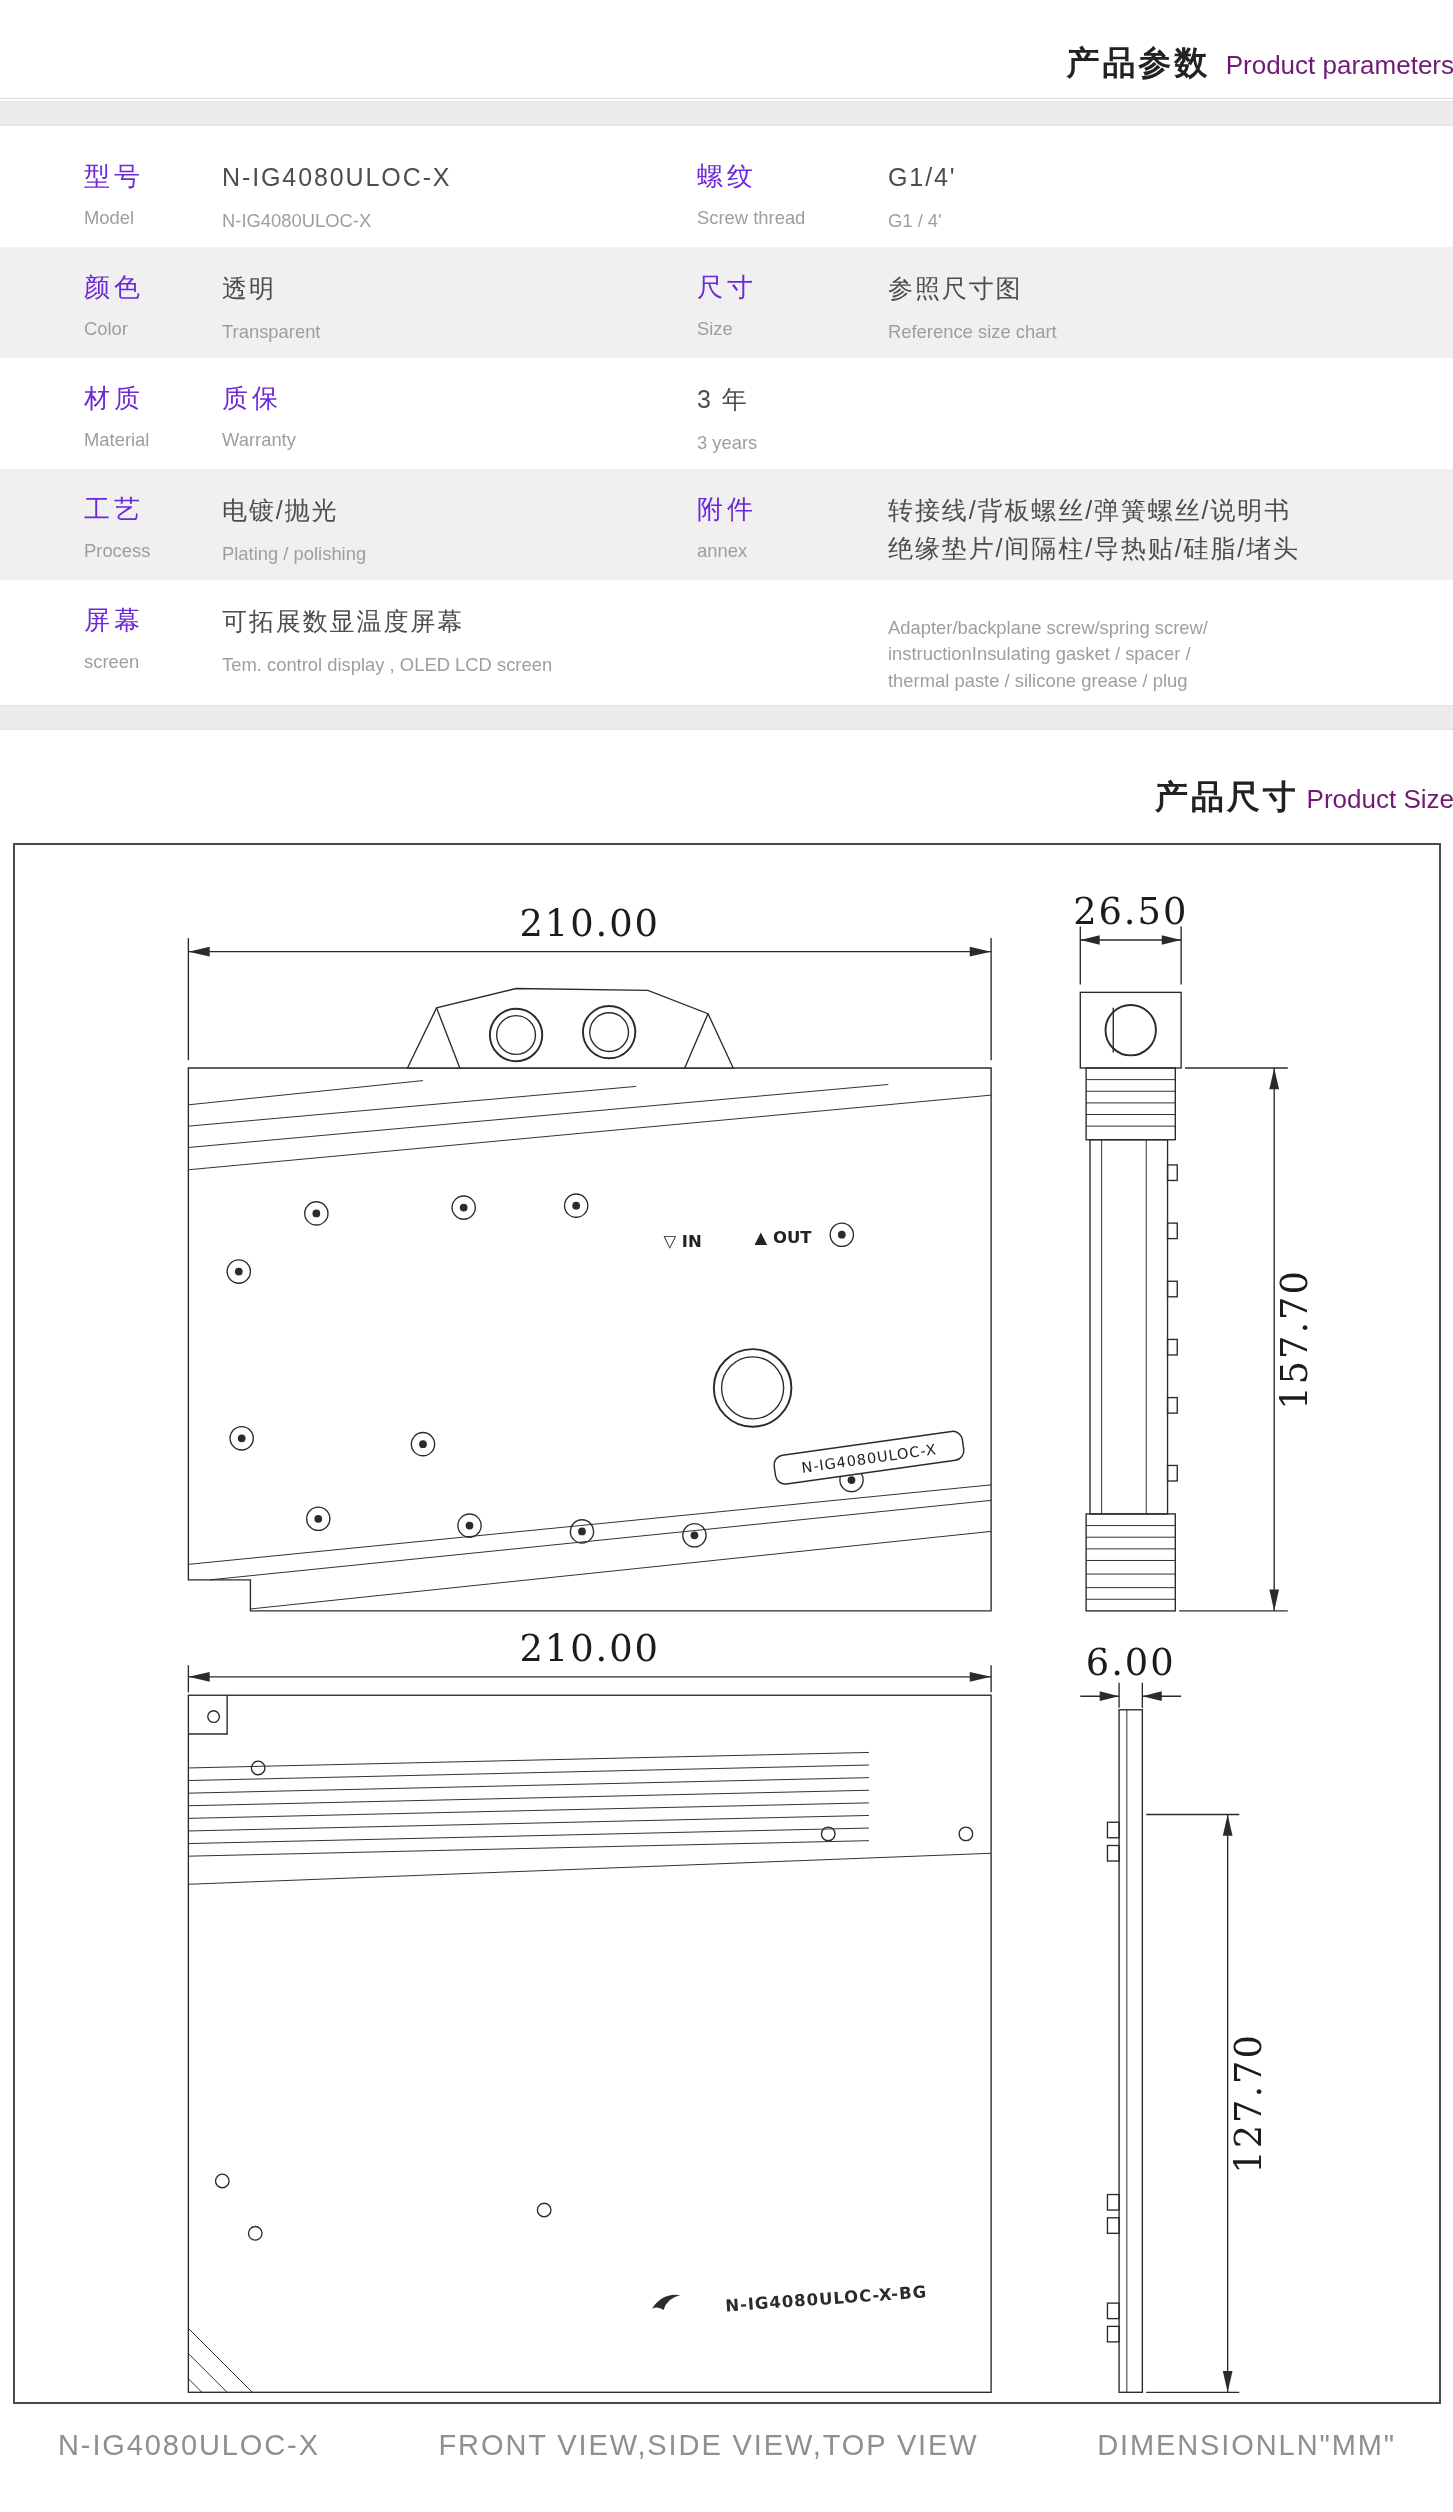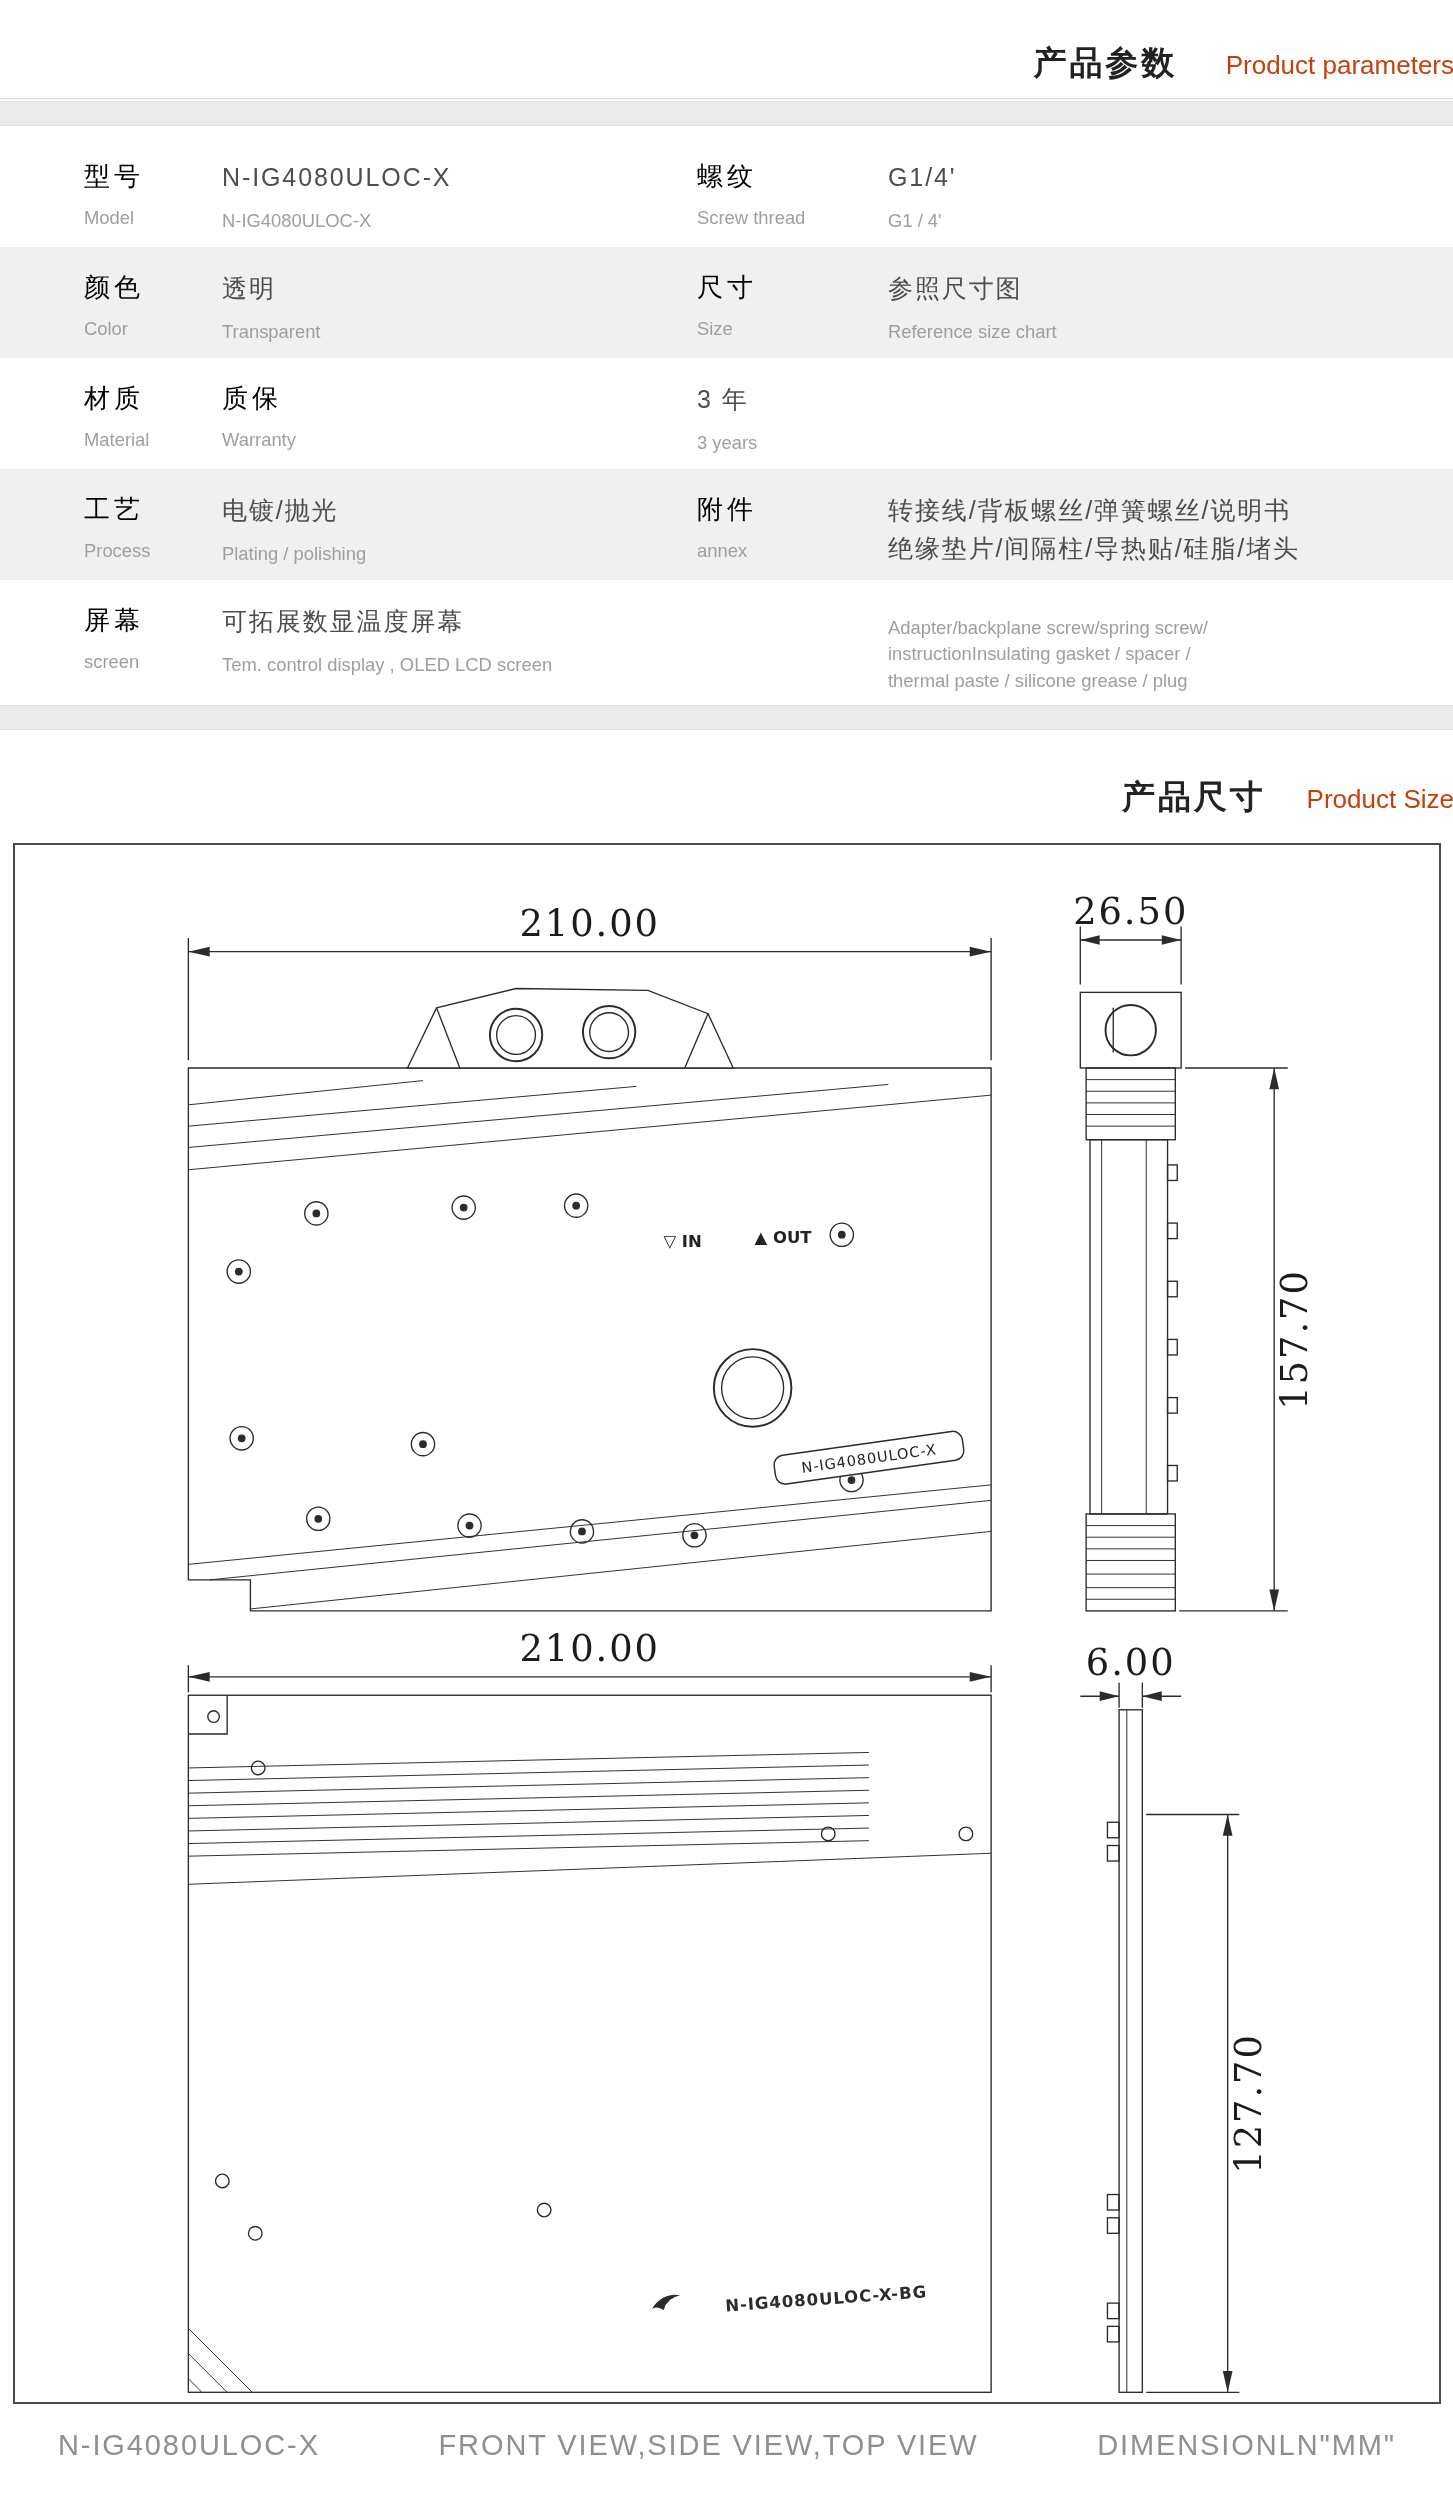--- a/index.html
+++ b/index.html
@@ -2,31 +2,31 @@
 <html><head>
 <meta charset="utf-8">
 <style>
   html,body{margin:0;padding:0;background:#fff;}
   body{font-family:"Liberation Sans",sans-serif;}
   .page{position:relative;width:1454px;height:2512px;background:#fff;overflow:hidden;}
 
   
   .sec-title{display:flex;align-items:baseline;gap:15.5px;padding:41px 0 0 21.3px;justify-content:flex-end;}
   .sec-title .zh{font-size:33px;font-weight:bold;color:#222;letter-spacing:2.9px;}
-  .sec-title .en{font-size:26px;color:#c2410c;margin-left:33px;}
+  .sec-title .en{font-size:26px;color:#701a75;}
   .rule{border-top:1px solid #ddd;margin-top:11.6px;}
   .band{height:23px;background:#ebebeb;border-top:1px solid #e2e2e2;border-bottom:1px solid #e2e2e2;}
   .band.b1{margin-top:2.9px;}
   .band.b2{margin-top:9.7px;}
 
   
   .ptable{margin-top:9.7px;}
   .prow{display:grid;grid-template-columns:138px 475px 191px 1fr;padding:23px 19.4px 0 84px;min-height:111px;box-sizing:border-box;}
   .prow.alt{background:#f0f0f0;}
-  .cl .zh{font-size:26px;color:#000000;letter-spacing:3.9px;}
+  .cl .zh{font-size:26px;color:#6d28d9;letter-spacing:3.9px;}
   .cl .en{font-size:18.4px;color:#9e9e9e;margin-top:12.6px;}
   .cv .zh{font-size:25px;color:#4d4d4d;letter-spacing:1.9px;white-space:pre-line;line-height:1.5;}
   .cv .en{font-size:18.4px;color:#9e9e9e;margin-top:11.6px;white-space:pre-line;line-height:1.45;}
 
   
   .sec2-title{padding-top:45px;gap:8px;}
   .draw-box{margin:23px 12.6px 0 12.6px;border:2.9px solid #4a4a4a;}
   .draw-box svg{display:block;width:100%;height:1557px;}
 
   

